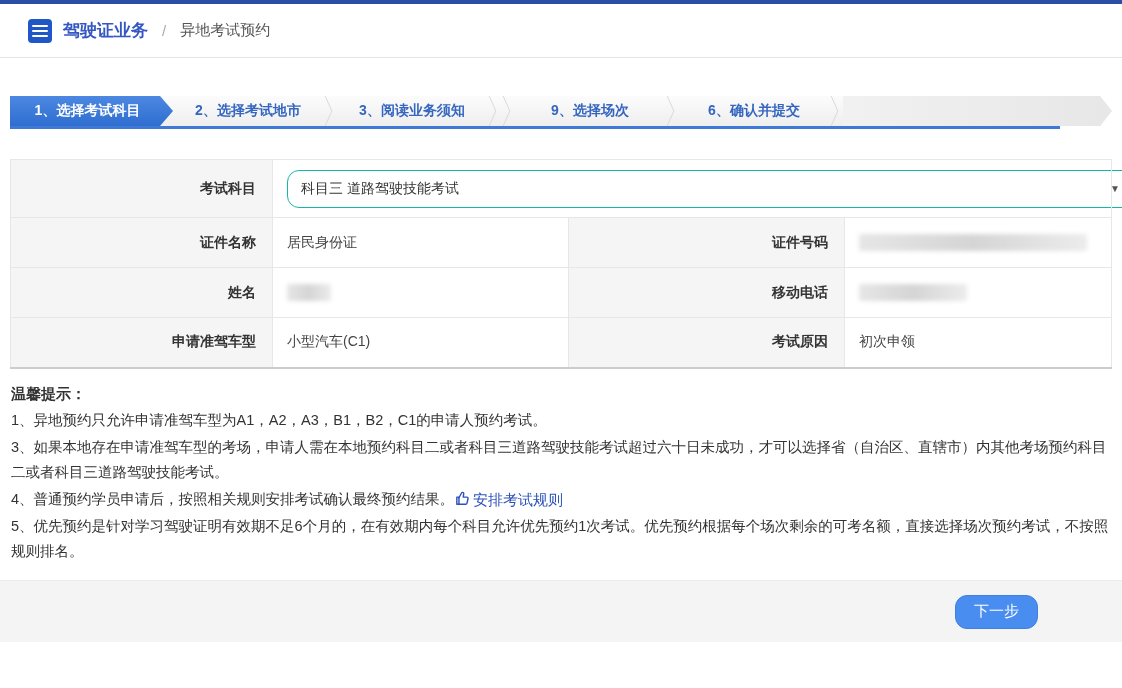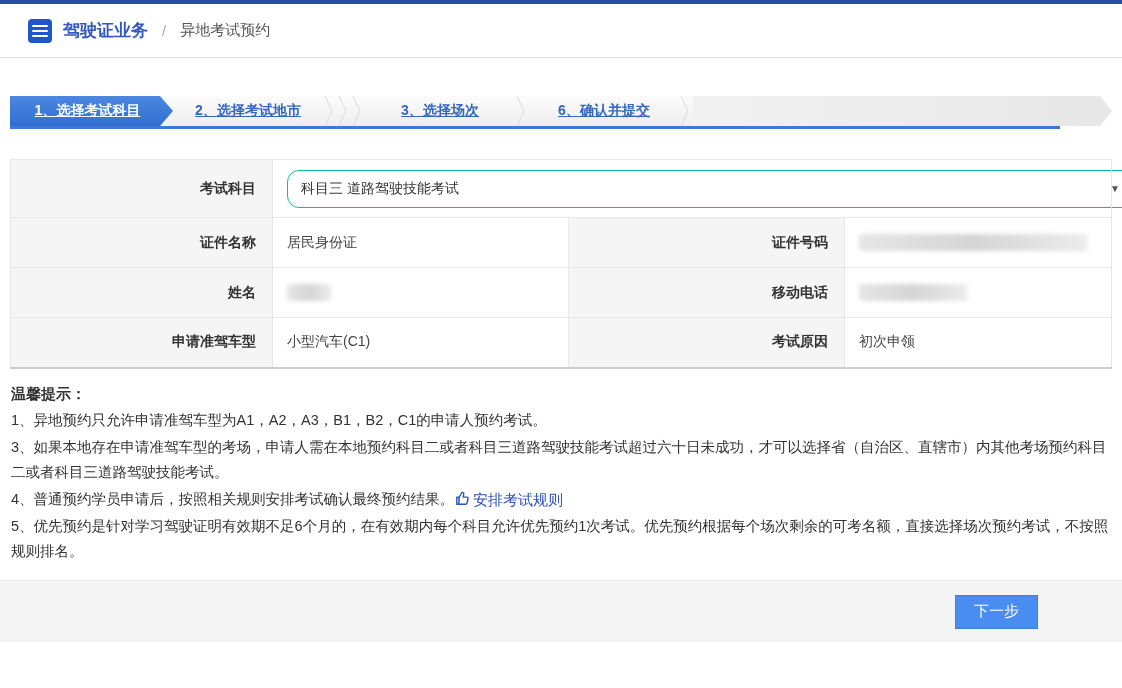--- a/index.html
+++ b/index.html
@@ -36,21 +36,20 @@
   .tabs {
     position:absolute; left:0; top:0; right:0; height:30px;
     display:flex; align-items:stretch;
     background:linear-gradient(#fcfcfc,#eeeeee);
     clip-path:polygon(0 0, calc(100% - 12px) 0, 100% 50%, calc(100% - 12px) 100%, 0 100%);
   }
   .tab {
     width:150px; display:flex; align-items:center; justify-content:center;
     font-size:14px; font-weight:bold; color:#3566c0; white-space:nowrap;
     cursor:pointer;
-    text-decoration:underline;
   }
   .tab.active {
     width:163px; color:#ffffff;
     background:linear-gradient(#4c88e2,#2f6ed0);
     clip-path:polygon(0 0, calc(100% - 13px) 0, 100% 50%, calc(100% - 13px) 100%, 0 100%);
     padding-right:8px;
   }
   .sep { width:14px; position:relative; flex:none; }
   .sep::before {
     content:""; position:absolute; left:5px; top:0; height:50%; width:1px;
@@ -100,21 +99,21 @@
   }
   .rule-link svg { flex:none; margin-top:-2px; }
 
   
   .footband {
     margin-top:16px; height:62px; background:#f4f4f4; border-top:1px solid #ececec;
     display:flex; align-items:center; justify-content:flex-end; padding-right:84px;
   }
   .next-btn {
     min-width:78px; height:34px; padding:0 18px;
-    background:#4a8df0; border:1px solid #3f80e0; border-radius:0;
+    background:#4a8df0; border:1px solid #3f80e0; border-radius:12px;
     color:#ffffff; font-size:15px; cursor:pointer;
     font-family:inherit;
   }
 </style>
 </head>
 <body>
 
 <div class="topbar"></div>
 
 <div class="header">
@@ -126,23 +125,24 @@
   <span class="htitle">驾驶证业务</span>
   <span class="hsep">/</span>
   <span class="hcrumb">异地考试预约</span>
 </div>
 
 <div class="tabwrap">
   <div class="tabs">
     <div class="tab active">1、选择考试科目</div>
     <div class="tab">2、选择考试地市</div>
     <div class="sep"></div>
-    <div class="sep"></div>
-    <div class="sep"></div>
-    <div class="tab">3、选择场次</div>
+    <div class="tab">3、阅读业务须知</div>
+    <div class="sep"></div>
+    <div class="sep"></div>
+    <div class="tab">9、选择场次</div>
     <div class="sep"></div>
     <div class="tab">6、确认并提交</div>
     <div class="sep"></div>
     <div class="tabfiller"></div>
   </div>
   <div class="tabline"></div>
 </div>
 
 <table class="formtable">
   <colgroup>

